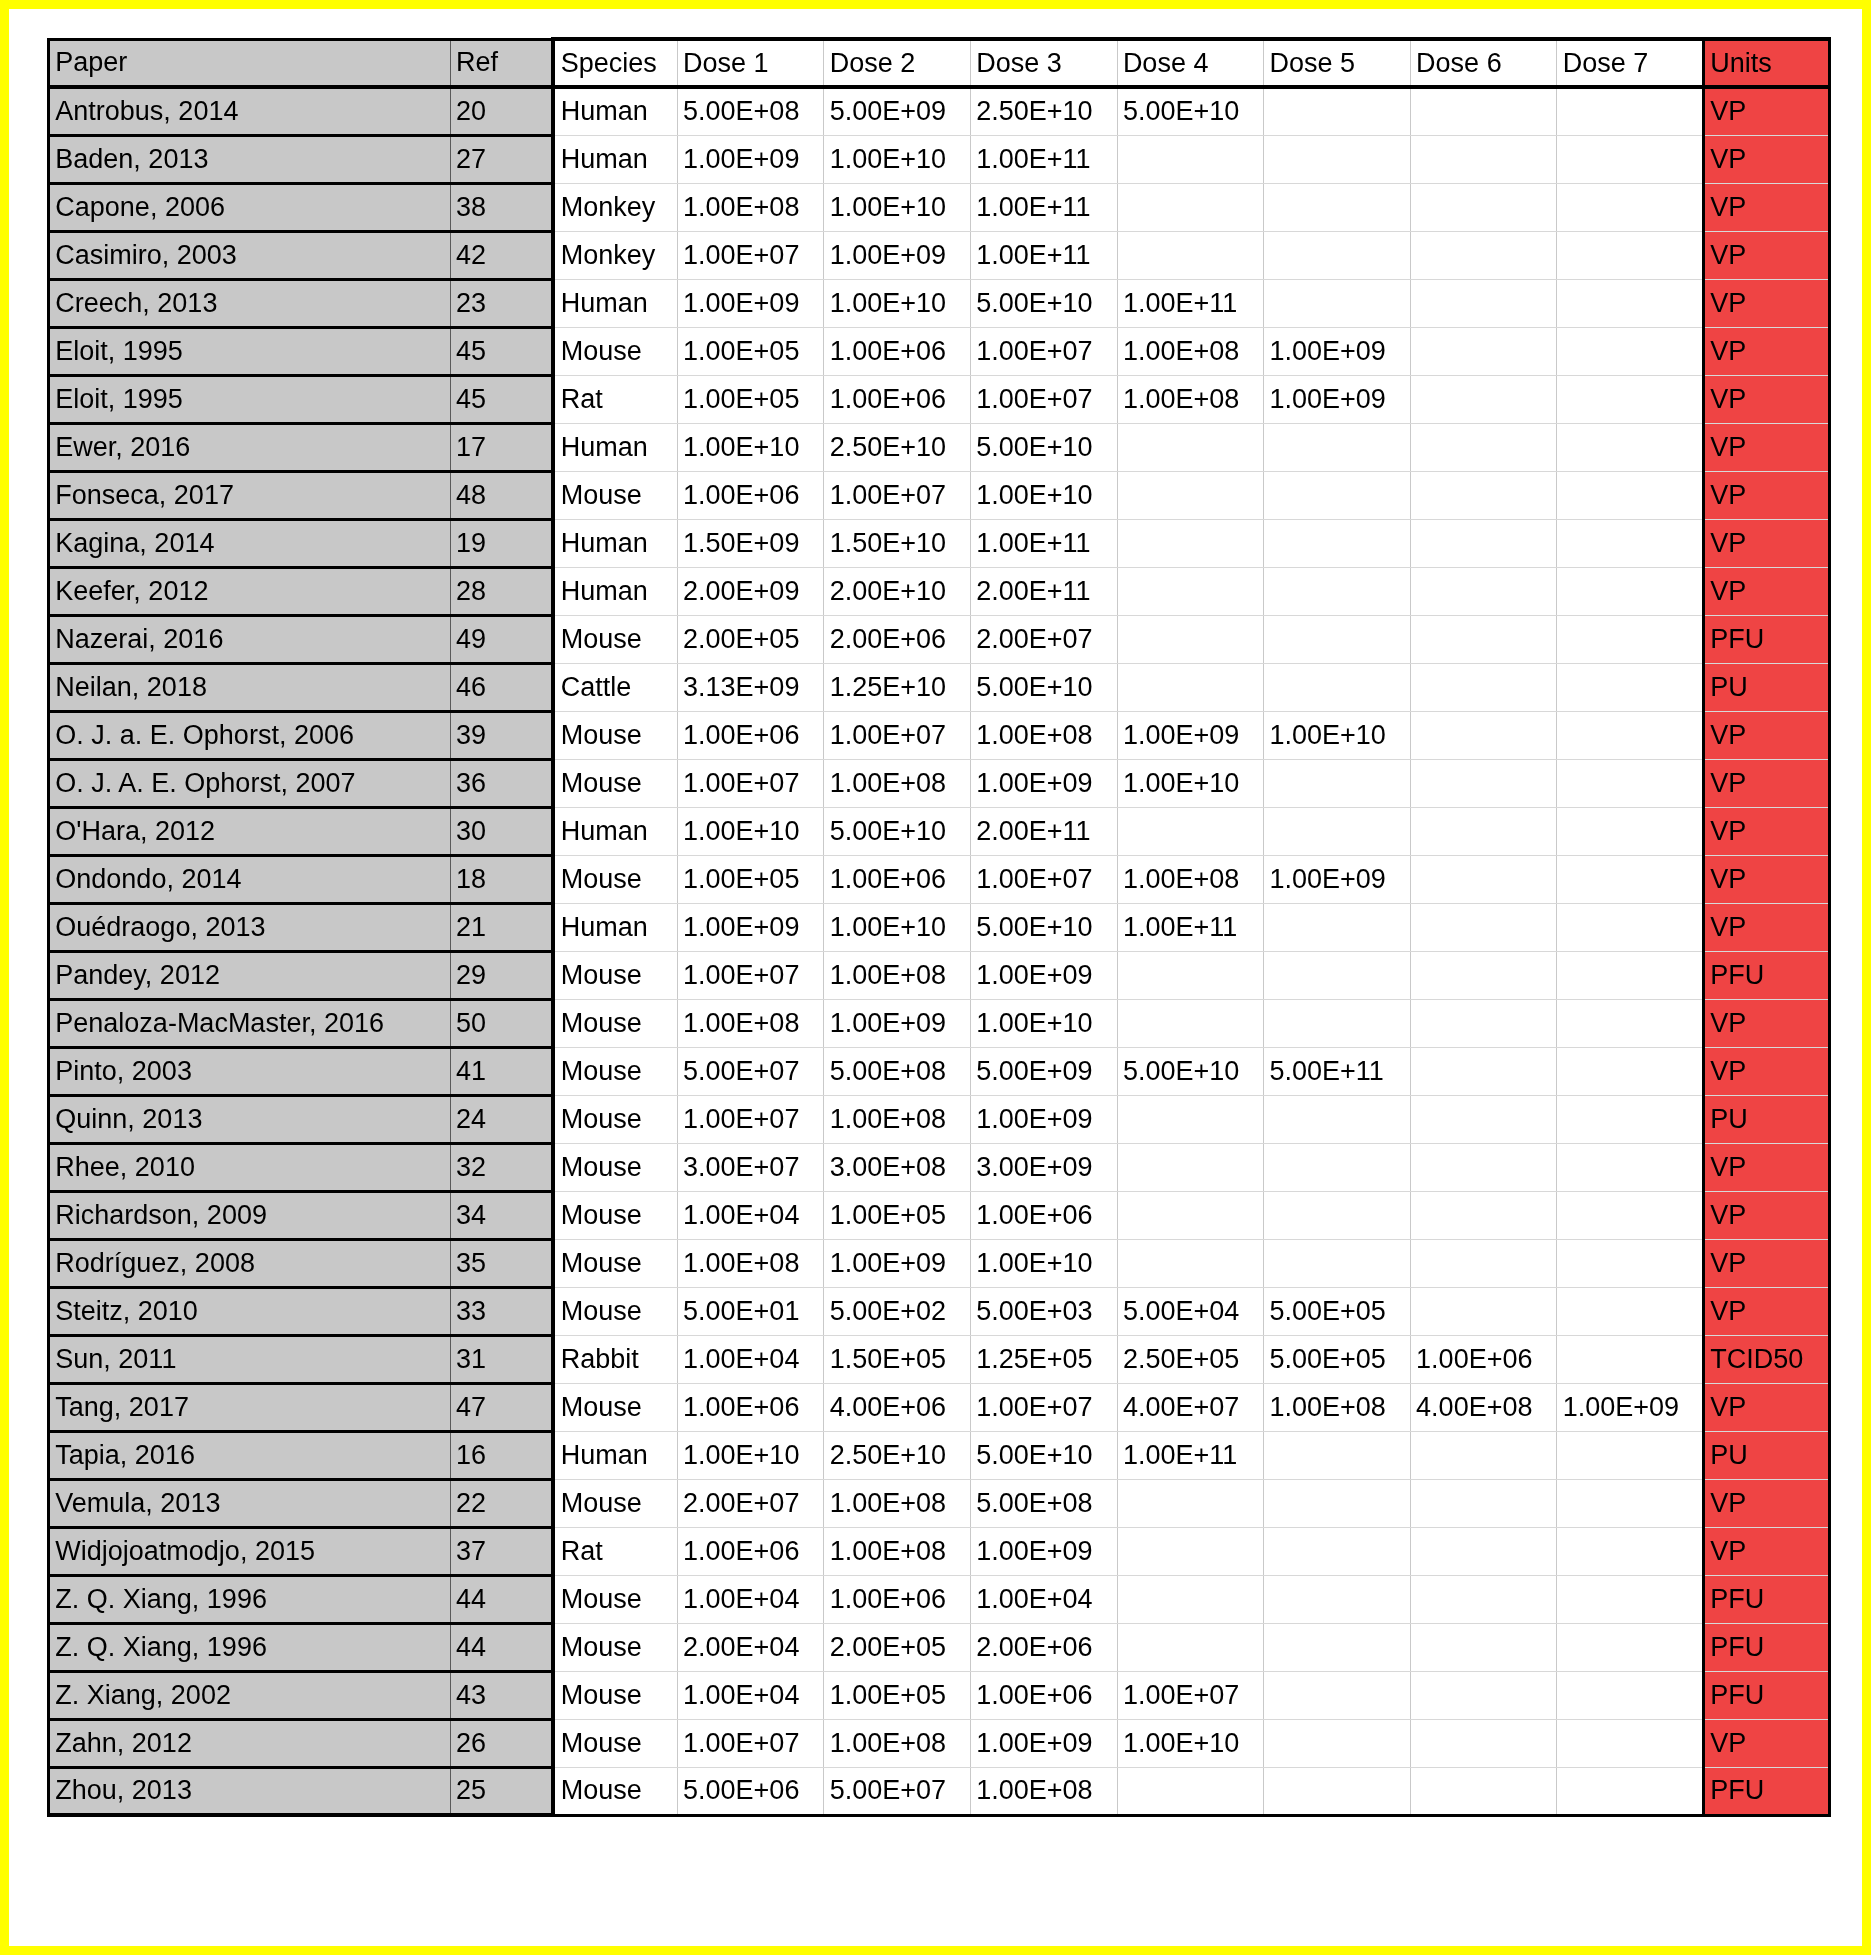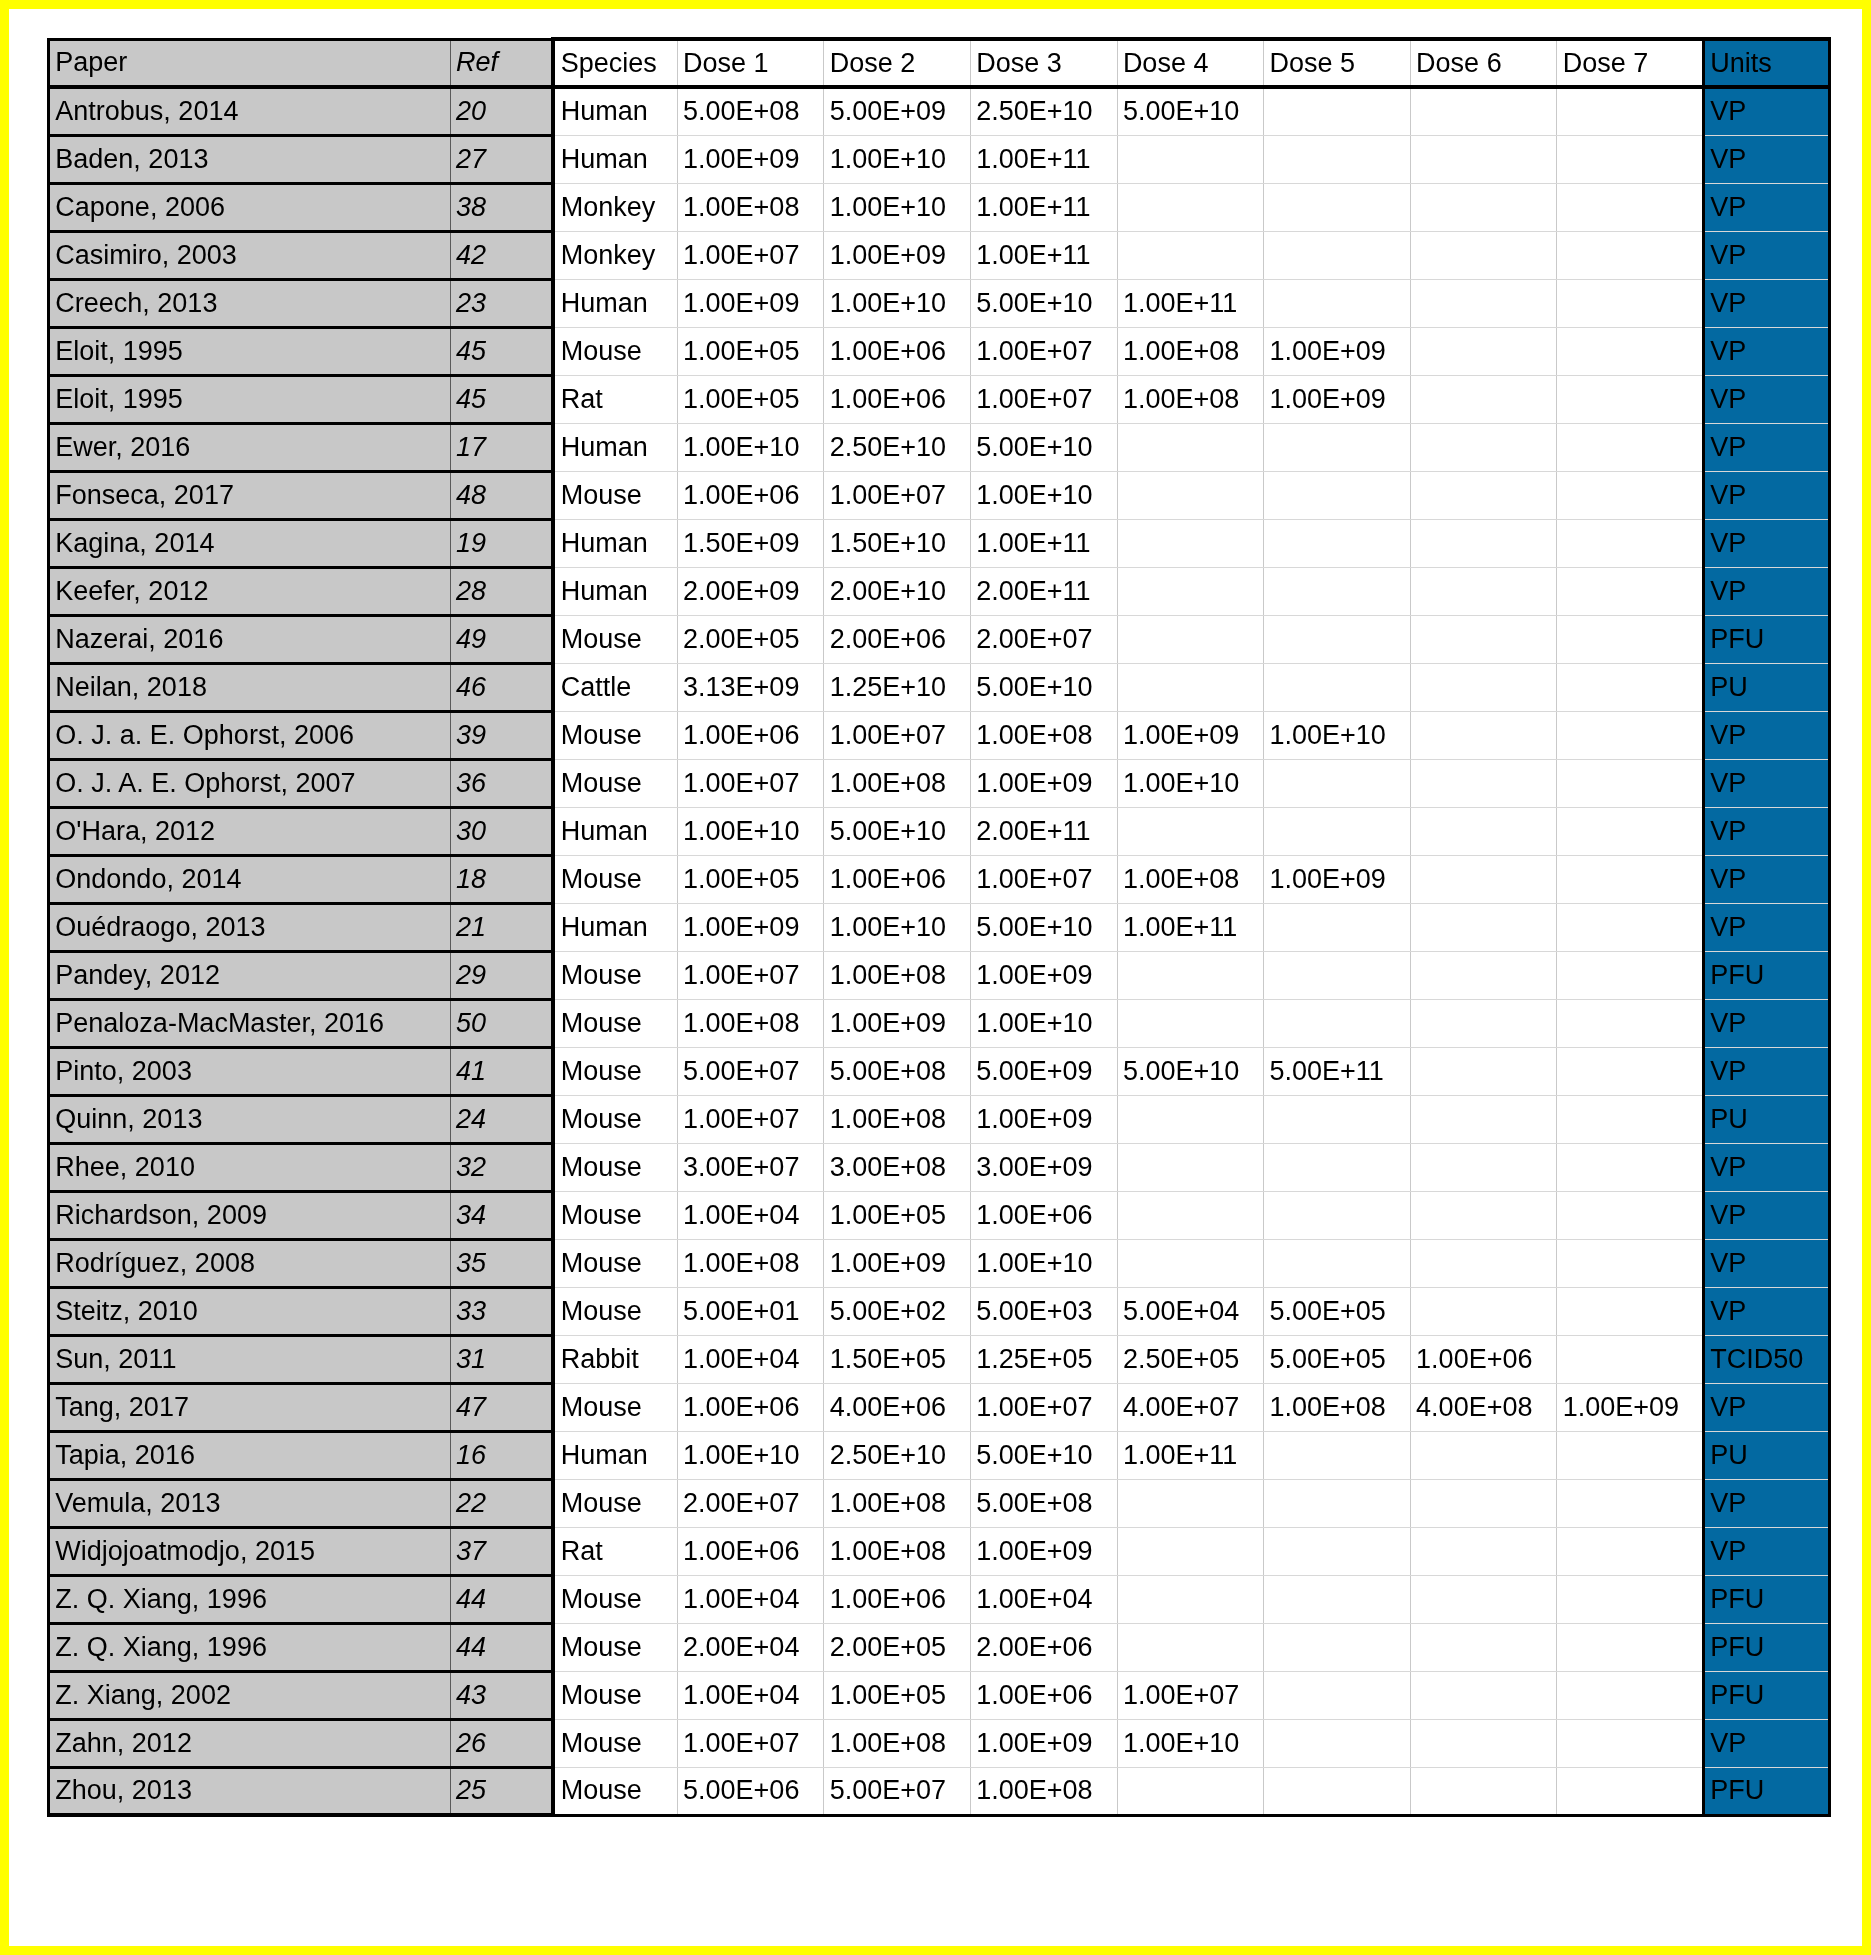--- a/index.html
+++ b/index.html
@@ -63,36 +63,35 @@
     border-top: 3.2px solid #000000;
     border-bottom: 3.2px solid #000000;
     color: #000000;
   }
   .cell-paper {
     border-left: 3.7px solid #000000;
     border-right: 1.6px solid #5a5a5a;
   }
   .cell-ref {
     border-right: 4.2px solid #000000;
-    font-style: italic;
   }
 
   
   .rblock {
     background: #ffffff;
     border-top: 1.1px solid #d8d8d8;
     border-bottom: 1.1px solid #d8d8d8;
     border-right: 1.1px solid #c9c9c9;
     color: #000000;
   }
   .cell-species { border-left: none; }
 
   
   .cell-units {
-    background: #0369a1;
+    background: #ef4444;
     border-left: 3.7px solid #000000;
     border-right: 3.7px solid #000000;
     border-top: 1.1px solid #d8d8d8;
     border-bottom: 1.1px solid #d8d8d8;
   }
 
   
   thead .lblock {
     border-top: 3.7px solid #000000;
     border-bottom: 4.7px solid #000000;

